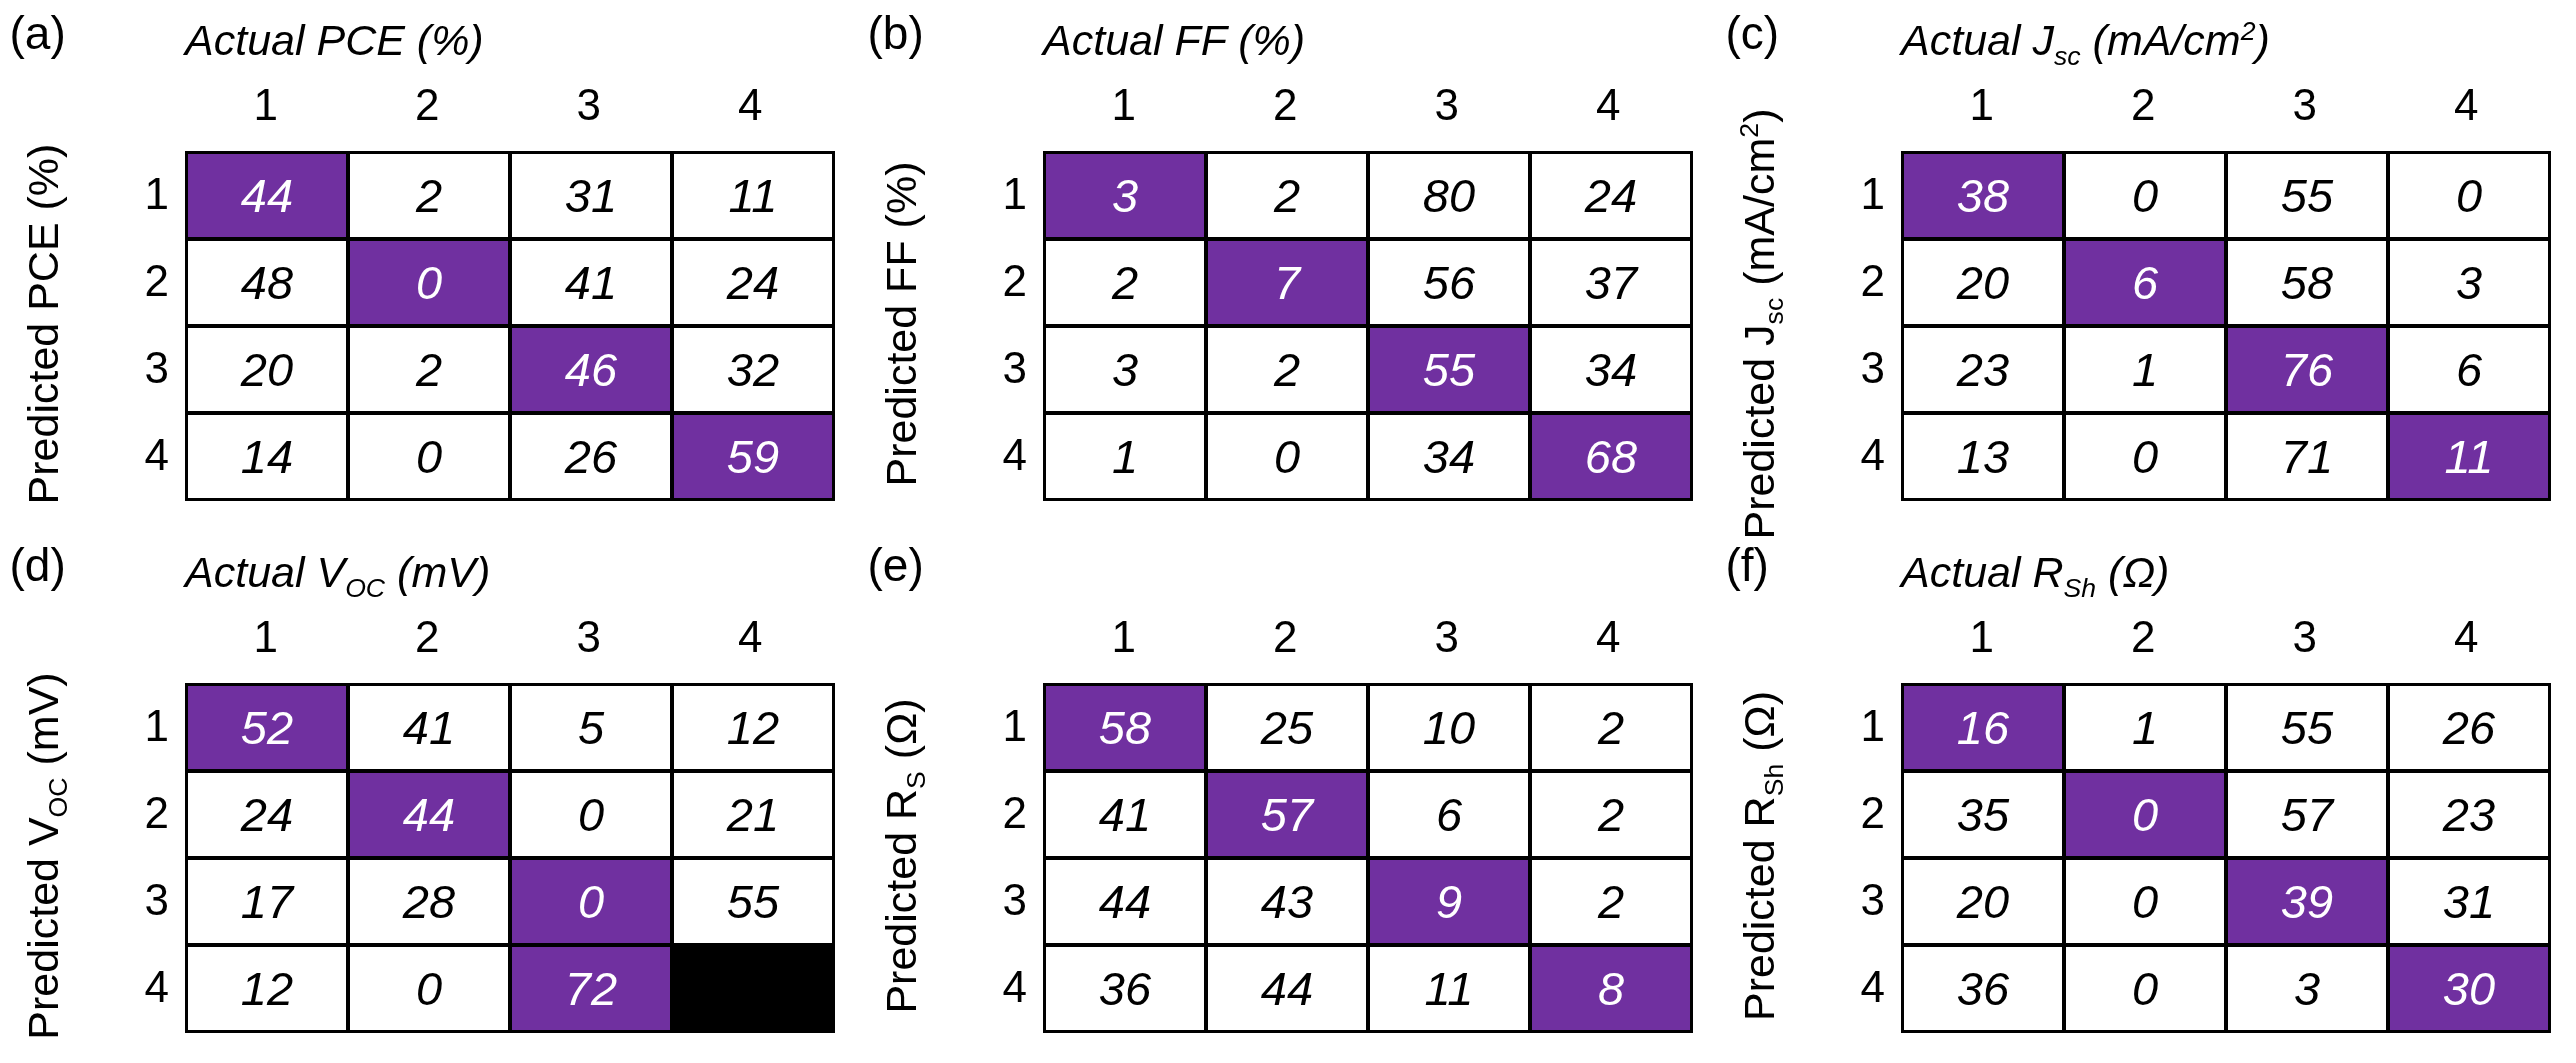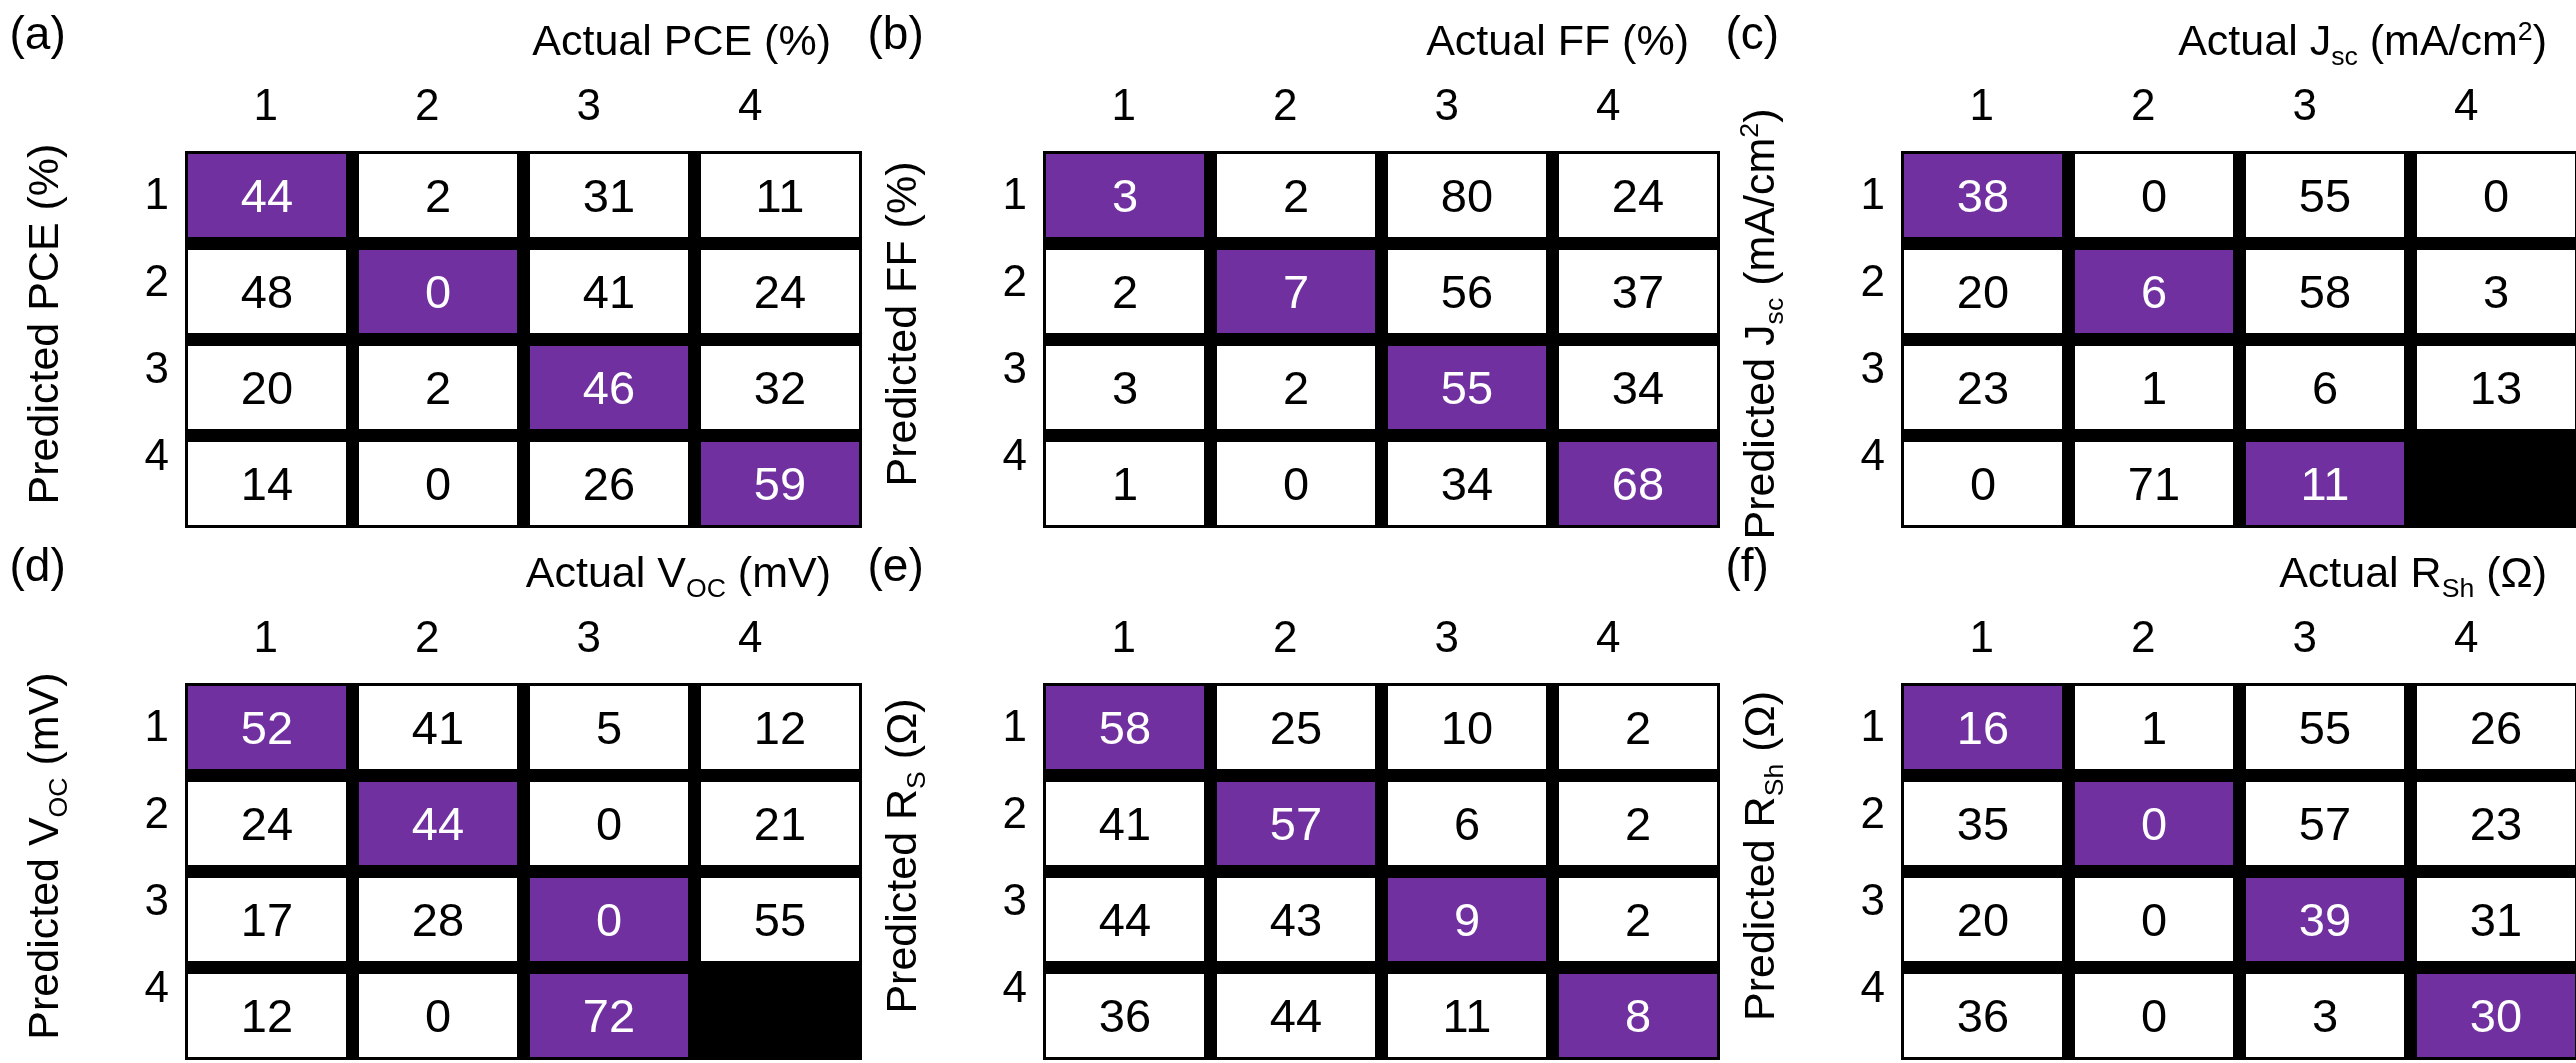--- a/index.html
+++ b/index.html
@@ -11,21 +11,21 @@
   }
   .figure {
     display:grid;
     grid-template-columns:repeat(3, 858px);
     grid-template-rows:repeat(2, 532px);
   }
   .panel { position:relative; }
   .plabel { position:absolute; left:9.5px; top:6.3px; font-size:46px; }
   .coltitle {
     position:absolute; left:185px; top:12.6px; width:646px; height:55px;
-    font-size:43px; line-height:55px; text-align:right; white-space:nowrap;
+    font-size:43px; line-height:55px; text-align:left; white-space:nowrap;font-style:italic;
   }
   sub { font-size:0.62em; line-height:0; }
   sup { font-size:0.62em; line-height:0; }
   .colnums {
     position:absolute; left:185px; top:79px; width:646px; height:52px;
     display:grid; grid-template-columns:repeat(4,1fr);
   }
   .colnums span { font-size:44px; line-height:52px; text-align:center; }
   .rownums {
     position:absolute; left:93px; top:151px; width:76px; height:347px;
@@ -33,21 +33,21 @@
   }
   .rownums span { font-size:44px; text-align:right; align-self:center; }
   .rowtitle {
     position:absolute; left:43px; top:324px;
     transform:translate(-50%,-50%) rotate(-90deg);
     transform-origin:center; white-space:nowrap; font-size:43px;
   }
   .matrix {
     position:absolute; left:185px; top:151px;
     display:grid; grid-template-columns:repeat(4,158px); grid-template-rows:repeat(4,83px);
-    gap:13px; border:3.2px solid var(--line); background:var(--line);
+    gap:4px; border:3.2px solid var(--line); background:var(--line);font-style:italic;
   }
   .cell {
     background:#ffffff; display:flex; align-items:center; justify-content:center;
     font-size:47px; color:#000;
   }
   .cell.diag { background:var(--accent); color:#ffffff; }
 </style>
 </head>
 <body>
 
@@ -145,20 +145,21 @@
       <div class="cell diag">38</div>
       <div class="cell">0</div>
       <div class="cell">55</div>
       <div class="cell">0</div>
       <div class="cell">20</div>
       <div class="cell diag">6</div>
       <div class="cell">58</div>
       <div class="cell">3</div>
       <div class="cell">23</div>
       <div class="cell">1</div>
+      <div class="cell diag">76</div>
       <div class="cell">6</div>
       <div class="cell">13</div>
       <div class="cell">0</div>
       <div class="cell">71</div>
       <div class="cell diag">11</div>
     </div>
   </section>
 
   <section class="panel">
     <div class="plabel">(d)</div>

